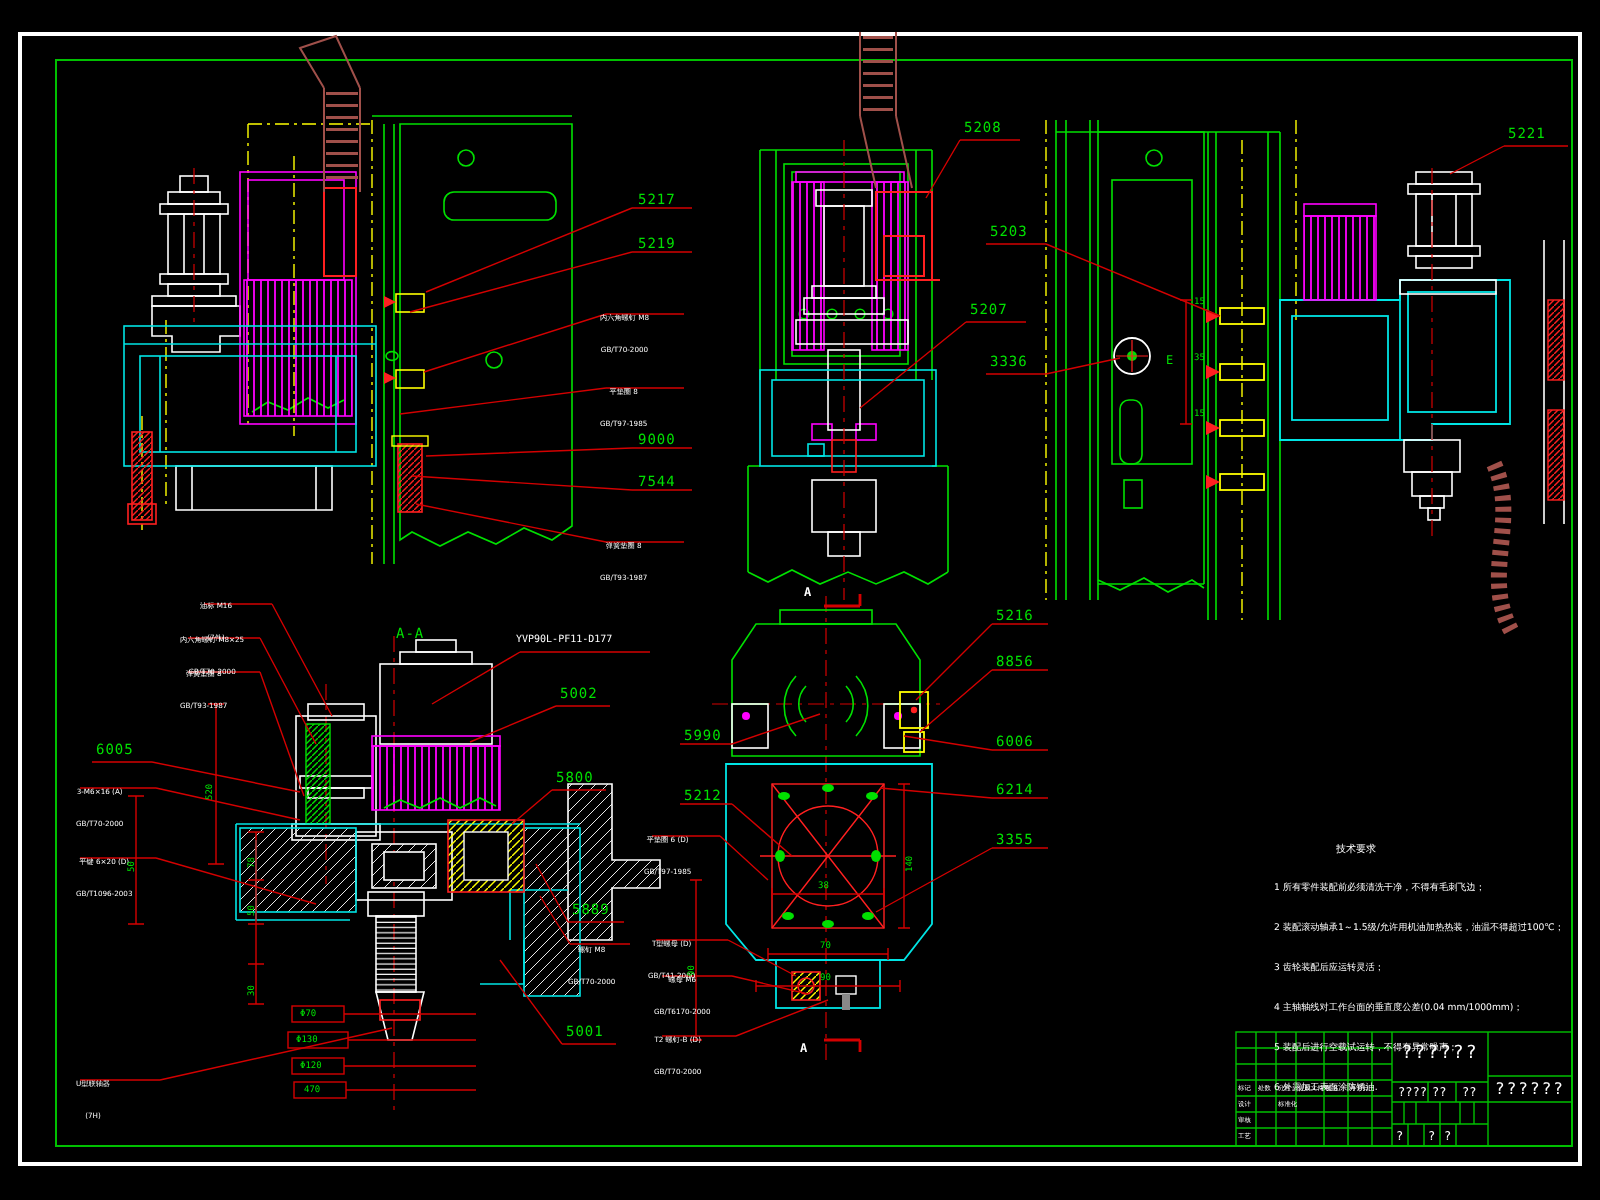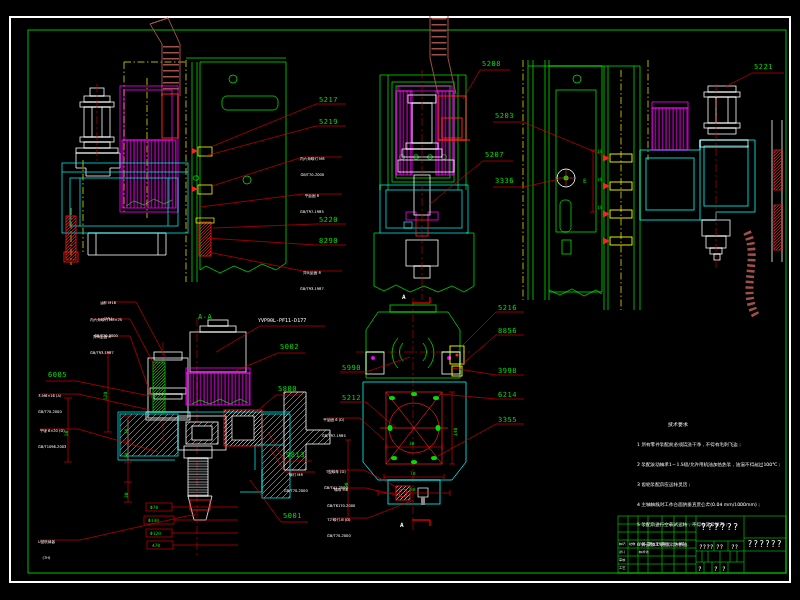--- a/index.html
+++ b/index.html
@@ -391,22 +391,22 @@
 <span class="t g7" style="left:319px;top:96px">5217</span>
 <span class="t g7" style="left:319px;top:118px">5219</span>
 <div class="t co" style="left:300px;top:146px">
   <span>内六角螺钉 M8</span>
   <span>GB/T70-2000</span>
 </div>
 <div class="t co" style="left:300px;top:183px">
   <span>平垫圈 8</span>
   <span>GB/T97-1985</span>
 </div>
-<span class="t g7" style="left:319px;top:216px">5220</span>
-<span class="t g7" style="left:319px;top:237px">8290</span>
+<span class="t g7" style="left:319px;top:216px">9000</span>
+<span class="t g7" style="left:319px;top:237px">7544</span>
 <div class="t co" style="left:300px;top:260px">
   <span>弹簧垫圈 8</span>
   <span>GB/T93-1987</span>
 </div>
 
 <span class="t g7" style="left:482px;top:60px">5208</span>
 <span class="t g7" style="left:495px;top:112px">5203</span>
 <span class="t g7" style="left:485px;top:151px">5207</span>
 <span class="t g7" style="left:495px;top:177px">3336</span>
 
@@ -414,21 +414,21 @@
 <span class="t g6" style="left:583px;top:177px">E</span>
 <span class="t gd" style="left:597px;top:149px">15</span>
 <span class="t gd" style="left:597px;top:177px">35</span>
 <span class="t gd" style="left:597px;top:205px">15</span>
 
 <span class="t g7" style="left:198px;top:313px">A-A</span>
 <span class="t w5" style="left:258px;top:317px">YVP90L-PF11-D177</span>
 <span class="t g7" style="left:280px;top:343px">5002</span>
 <span class="t g7" style="left:278px;top:385px">5800</span>
 <span class="t g7" style="left:48px;top:371px">6005</span>
-<span class="t g7" style="left:286px;top:451px">9813</span>
+<span class="t g7" style="left:286px;top:451px">5889</span>
 <span class="t g7" style="left:283px;top:512px">5001</span>
 <div class="t co" style="left:100px;top:290px">
   <span>油标 M16</span>
   <span>(7件)</span>
 </div>
 <div class="t co" style="left:90px;top:307px">
   <span>内六角螺钉 M8×25</span>
   <span>GB/T70-2000</span>
 </div>
 <div class="t co" style="left:90px;top:324px">
@@ -464,21 +464,21 @@
 <span class="t w6" style="left:402px;top:293px">A</span>
 <span class="t w6" style="left:400px;top:521px">A</span>
 <span class="t g7" style="left:342px;top:364px">5990</span>
 <span class="t g7" style="left:342px;top:394px">5212</span>
 <div class="t co" style="left:322px;top:407px">
   <span>平垫圈 6 (D)</span>
   <span>GB/T97-1985</span>
 </div>
 <span class="t g7" style="left:498px;top:304px">5216</span>
 <span class="t g7" style="left:498px;top:327px">8856</span>
-<span class="t g7" style="left:498px;top:367px">3998</span>
+<span class="t g7" style="left:498px;top:367px">6006</span>
 <span class="t g7" style="left:498px;top:391px">6214</span>
 <span class="t g7" style="left:498px;top:416px">3355</span>
 <div class="t co" style="left:324px;top:459px">
   <span>T型螺母 (D)</span>
   <span>GB/T41-2000</span>
 </div>
 <div class="t co" style="left:327px;top:477px">
   <span>螺母 M6</span>
   <span>GB/T6170-2000</span>
 </div>

